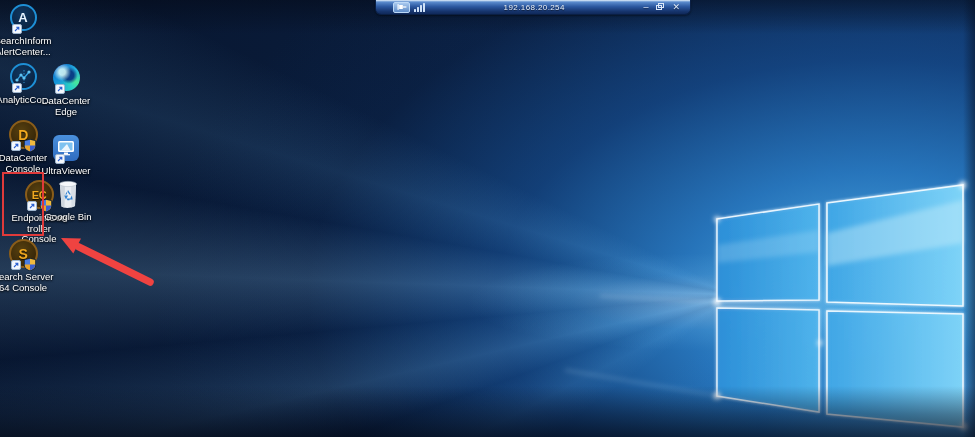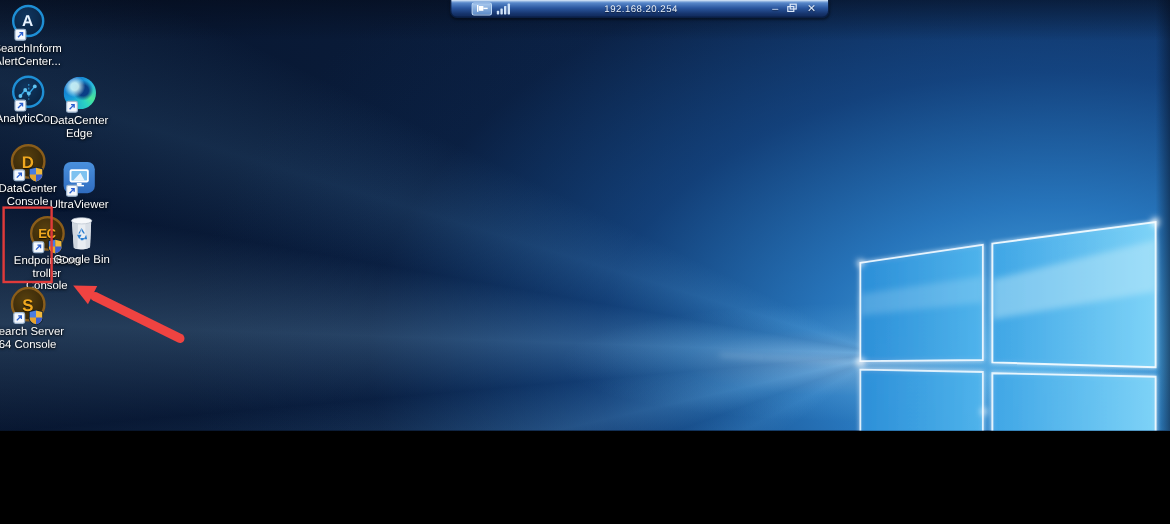--- a/index.html
+++ b/index.html
@@ -1,18 +1,18 @@
 <!DOCTYPE html>
 <html><head>
 <meta charset="utf-8">
 <style>
   html,body{margin:0;padding:0;background:#000;}
   *{box-sizing:border-box;}
   .screen{
-    position:relative;width:975px;height:359px;overflow:hidden;
+    position:relative;width:975px;height:437px;overflow:hidden;
     font-family:"Liberation Sans",sans-serif;
     background:#0a1c38;
   }
   
   .wp-base{position:absolute;inset:0;
     background:
       radial-gradient(340px 70px at 705px 302px, rgba(255,255,255,0.30) 0%, rgba(130,205,250,0.14) 40%, rgba(0,0,0,0) 70%),
       radial-gradient(420px 160px at 950px 425px, rgba(120,200,250,0.45) 0%, rgba(40,130,210,0.25) 45%, rgba(0,0,0,0) 75%),
       radial-gradient(900px 560px at 875px 295px, rgba(85,185,242,0.95) 0%, rgba(45,135,212,0.80) 22%, rgba(25,90,165,0.52) 42%, rgba(12,45,95,0.18) 63%, rgba(8,28,60,0) 80%),
       linear-gradient(100deg,#07142c 0%,#0a1d3c 40%,#0d2750 70%,#0f2f5e 100%);

